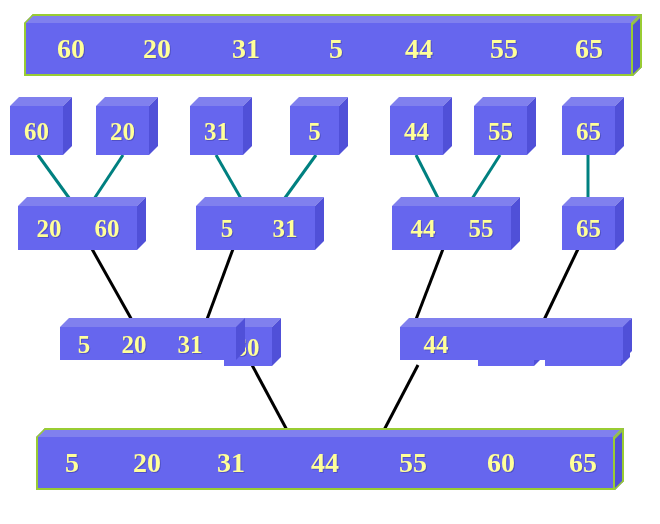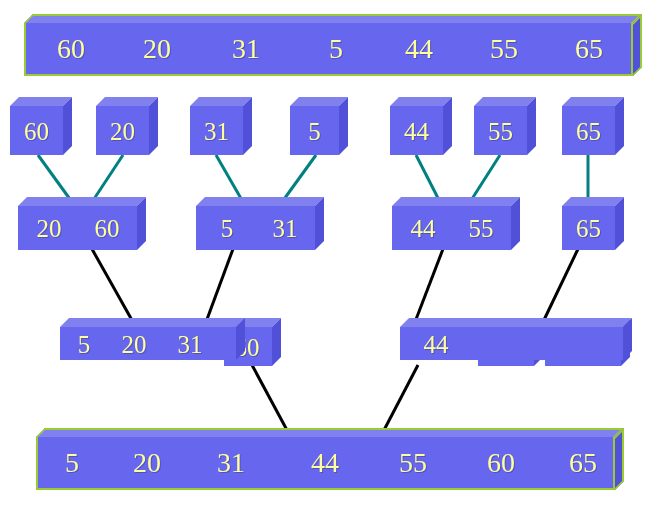--- a/index.html
+++ b/index.html
@@ -81,21 +81,21 @@
   .block.outlined .side {
     border: 2px solid #99cc33;
     border-left: none;
   }
 
   
   .cell {
     position: absolute;
     text-align: center;
     color: #ffff99;
-    font-weight: normal;
+    font-weight: bold;
     line-height: 1;
     top: 50%;
     transform: translateY(-50%);
     text-shadow: 1px 1px 0 rgba(40,40,120,.35);
   }
 
   .fullbar .cell { font-size: 28px; }
   .pairbox .cell { font-size: 25px; }
   .cube   .cell { font-size: 25px; }
   .quad   .cell { font-size: 25px; }

